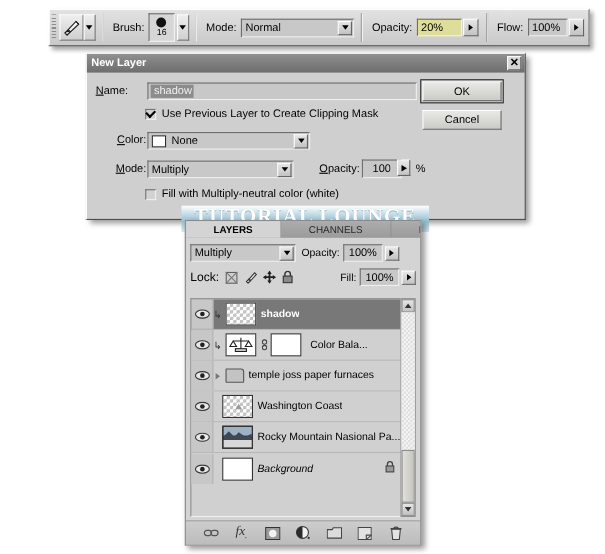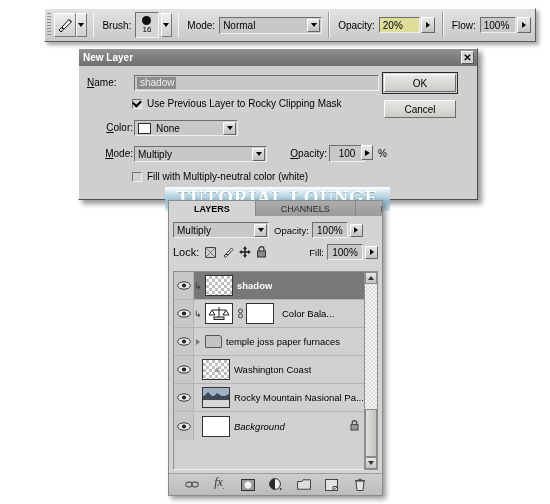--- a/index.html
+++ b/index.html
@@ -195,25 +195,25 @@
 
   <div class="abs" style="left:8px;top:28px;width:46px">
     <span class="rowlbl"><span class="udl">N</span>ame:</span>
   </div>
   <div class="abs field" style="left:55px;top:26px;width:245px;height:16px">
     <span style="background:#8c8c8c;color:#f0f0f0;padding:0 2px 0 3px;margin-left:2px;font-size:10px;line-height:12px">shadow</span>
   </div>
 
   <div class="abs" style="left:53px;top:49px;display:flex;align-items:center;gap:5px">
     <span class="chk on"></span>
-    <span style="font-size:10px">Use Previous Layer to Rocky Clipping Mask</span>
+    <span style="font-size:10px">Use Previous Layer to Create Clipping Mask</span>
   </div>
 
   <div class="abs rowlbl" style="left:8px;top:73px;width:46px"><span class="udl">C</span>olor:</div>
-  <div class="abs field" style="left:55px;top:71px;width:104px;height:16px">
+  <div class="abs field" style="left:55px;top:71px;width:148px;height:16px">
     <span class="swatch"></span>
     <span class="txt" style="padding-left:5px">None</span>
     <span class="dd-btn">
         <span class="tri-d"></span>
       </span>
   </div>
 
   <div class="abs rowlbl" style="left:8px;top:99px;width:46px"><span class="udl">M</span>ode:</div>
   <div class="abs field" style="left:55px;top:97px;width:133px;height:16px">
     <span class="txt">Multiply</span>

